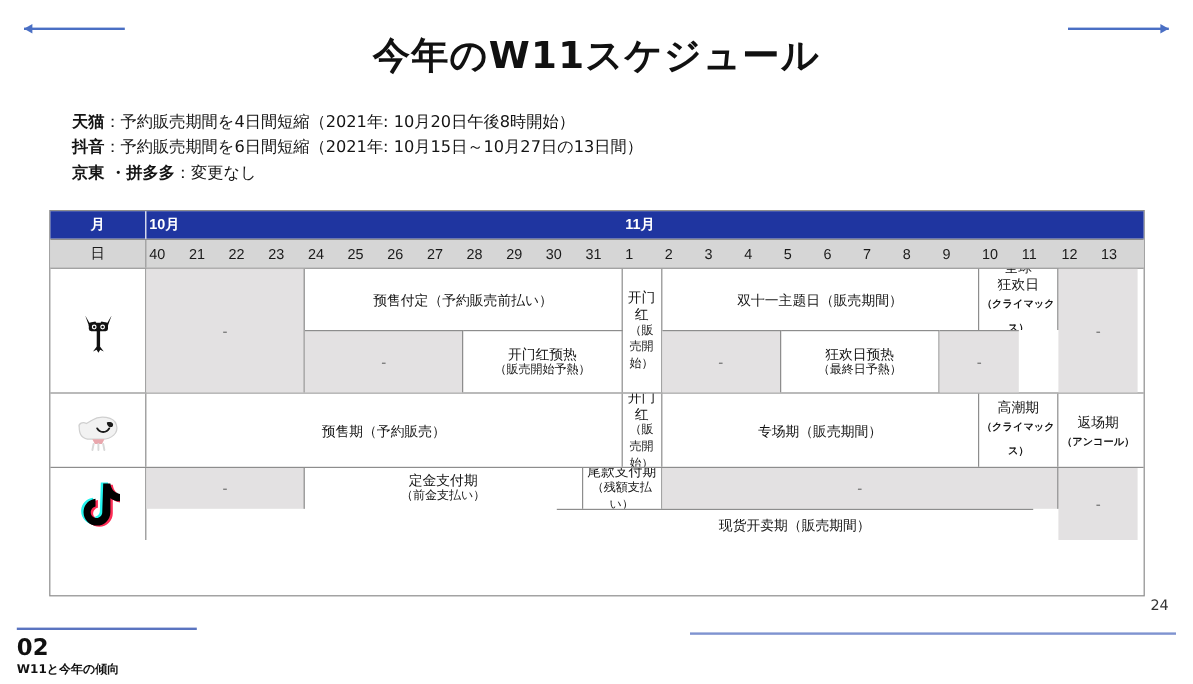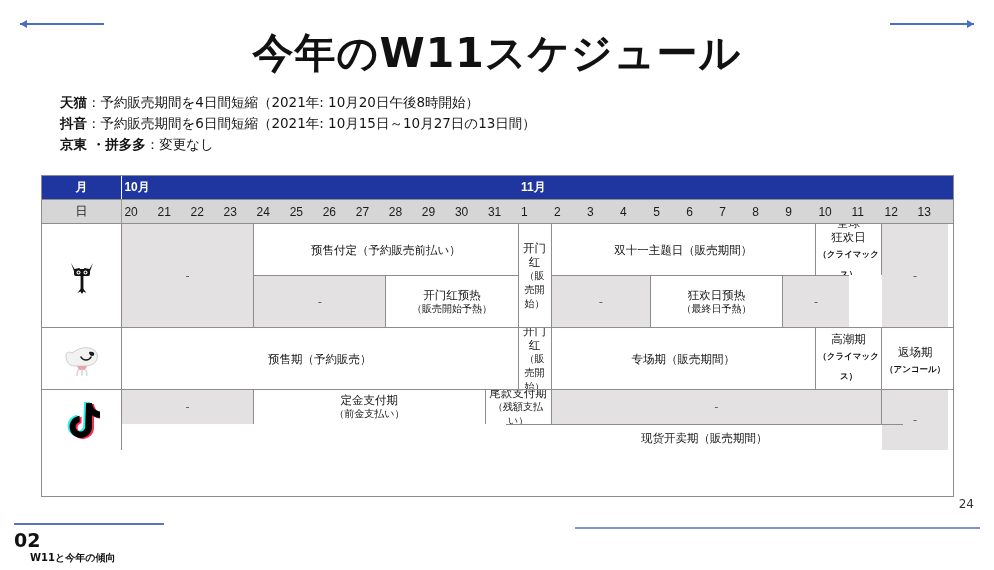--- a/index.html
+++ b/index.html
@@ -44,21 +44,21 @@
     border-top: 4px solid transparent;
     border-bottom: 4px solid transparent;
     border-left: 7px solid #4a6fc4;
   }
 
   
   .slide-title {
     position: absolute;
     left: 0; right: 0; top: 26px;
     text-align: center;
-    font-size: 41px;
+    font-size: 31px;
     font-weight: 700;
     letter-spacing: 1px;
     color: #111111;
     font-family: "DejaVu Sans", "Liberation Sans", sans-serif;
   }
 
   
   .notes {
     position: absolute;
     left: 60px;
@@ -211,21 +211,20 @@
     font-size: 19px; font-weight: 700;
     color: #111;
     font-family: "DejaVu Sans", "Liberation Sans", sans-serif;
   }
   .foot-sub {
     position: absolute;
     left: 14px; top: 551px;
     font-size: 10px; font-weight: 700;
     color: #111;
     font-family: "DejaVu Sans", "Liberation Sans", sans-serif;
-    margin-left: 16px;
   }
 </style>
 </head>
 <body>
 
 <div class="arrow-left"></div>
 <div class="arrow-right"></div>
 
 <div class="slide-title">今年のW11スケジュール</div>
 
@@ -247,21 +246,21 @@
     <div class="logocol">月</div>
     <div id="month-cells-host" style="display:flex;flex:1;">
         <div style="width: 396.6px; flex: 0 0 auto;">10月</div>
         <div style="width: 429.65px; flex: 0 0 auto;">11月</div>
       </div>
   </div>
 
   <div class="hdr-day">
     <div class="logocol">日</div>
     <div id="day-cells-host" style="display:flex;flex:1;">
-        <div class="daycol">20</div>
+        <div class="daycol">40</div>
         <div class="daycol">21</div>
         <div class="daycol">22</div>
         <div class="daycol">23</div>
         <div class="daycol">24</div>
         <div class="daycol">25</div>
         <div class="daycol">26</div>
         <div class="daycol">27</div>
         <div class="daycol">28</div>
         <div class="daycol">29</div>
         <div class="daycol">30</div>
@@ -424,21 +423,21 @@
               <span class="ctext">尾款支付期</span>
               <span class="ctext sub">（残額支払い）</span>
             </div>
           </div>
           <div class="cell gray" style="width: 330.5px; flex: 0 0 auto; height: 34px; position: absolute; left: 429.65px; top: 0px;">
             <div class="dash">-</div>
           </div>
           <div class="cell" style="width: 363.55px; flex: 0 0 auto; height: 26px; position: absolute; left: 0px; top: 34px; border-right: none;">
             <div></div>
           </div>
-          <div class="cell" style="width: 396.6px; flex: 0 0 auto; height: 26px; position: absolute; left: 384px; top: 34px; border-top: 1px solid rgb(141, 141, 141); justify-content: center;">
+          <div class="cell" style="width: 396.6px; flex: 0 0 auto; height: 26px; position: absolute; left: 342px; top: 34px; border-top: 1px solid rgb(141, 141, 141); justify-content: center;">
             <div>
               <span class="ctext">现货开卖期（販売期間）</span>
             </div>
           </div>
         </div>
       </div>
     </div>
 </div>
 
 <div class="pagenum">24</div>

